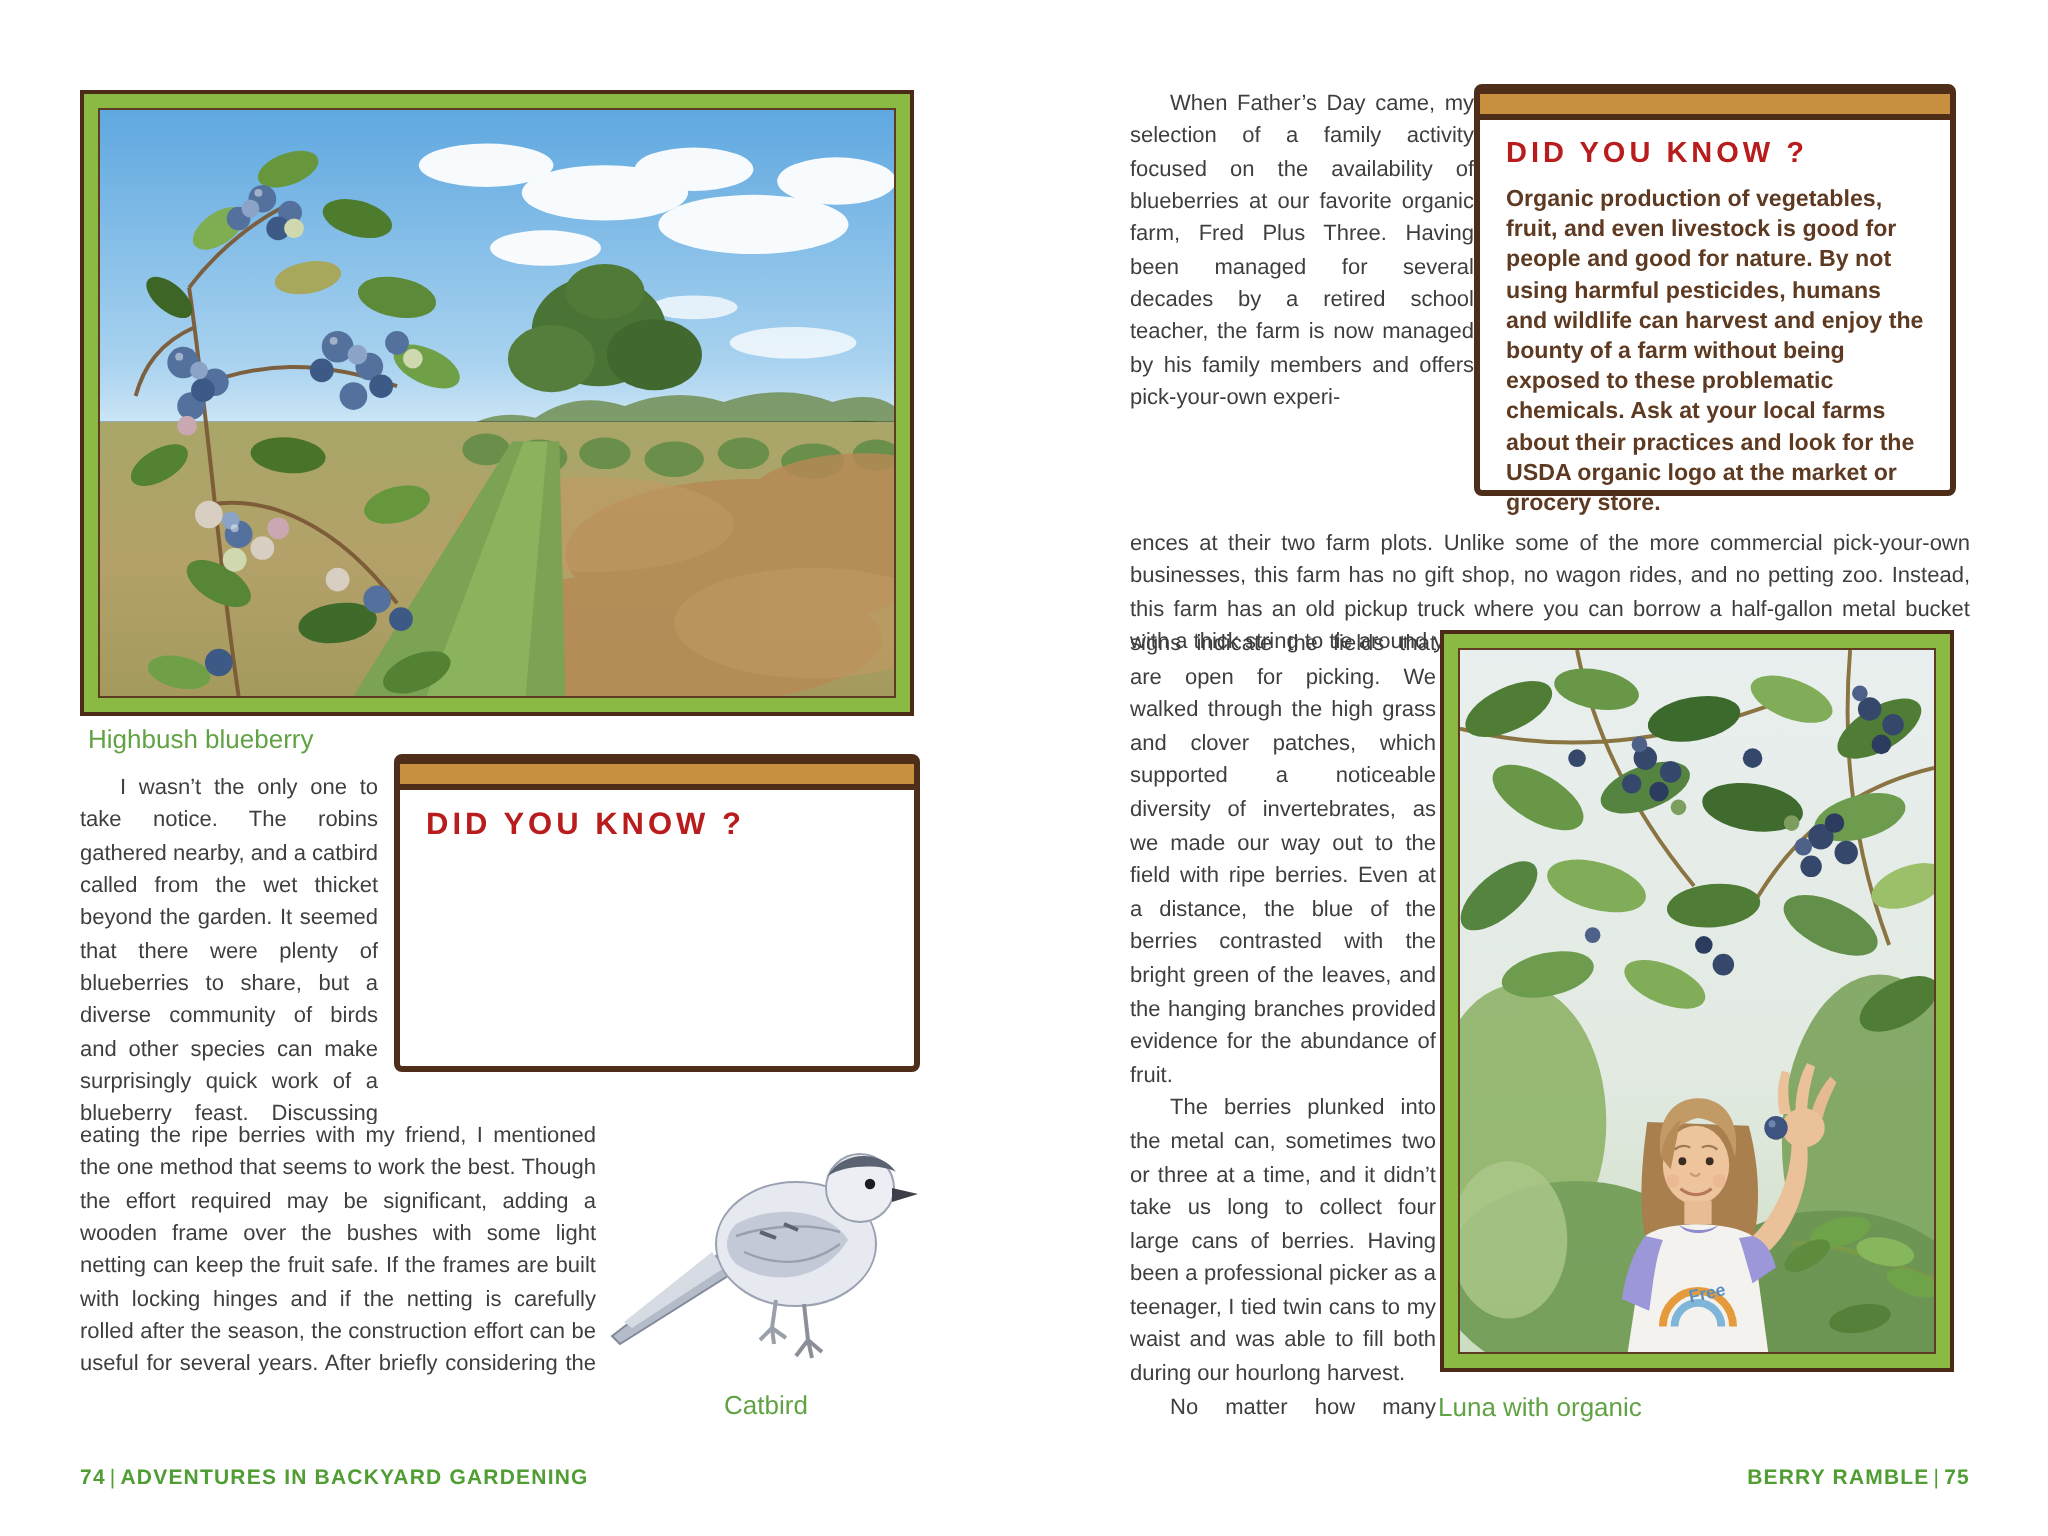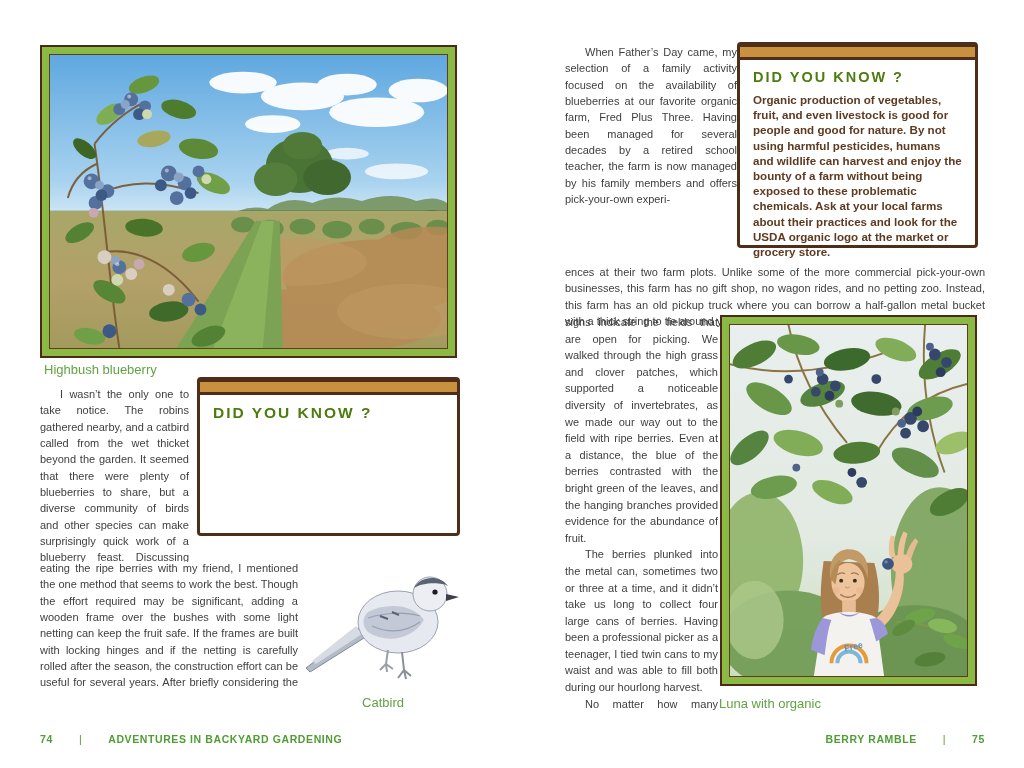--- a/index.html
+++ b/index.html
@@ -17,29 +17,29 @@
 
   
   .body-col{font-size:11px;line-height:16.35px;text-align:justify;color:#3e3e3e;}
   .body-col p{margin:0;}
   .body-col p.indent{text-indent:20px;}
 
   
   .dyk{box-sizing:border-box;background:#ffffff;border:3px solid #4e2d19;border-top-width:5px;border-radius:4px;}
   .dyk .bar{height:10px;background:#c9913f;border-bottom:3px solid #4e2d19;}
   .dyk .dyk-content{padding:9px 13px 8px 13px;}
-  .dyk h3{margin:0 0 7px 0;color:#4d7c0f;font-weight:800;letter-spacing:2px;}
+  .dyk h3{margin:0 0 7px 0;color:#b91c1c;font-weight:800;letter-spacing:2px;}
   .dyk .dyk-body{color:#5d3a21;font-weight:700;}
   .dyk1 h3{font-size:15.5px;}
   .dyk1 .dyk-body{font-size:13px;line-height:14.9px;}
   .dyk2 h3{font-size:14.5px;}
   .dyk2 .dyk-body{font-size:11.6px;line-height:15.2px;}
 
   
-  .footer{color:#4f9d33;font-weight:700;font-size:10.5px;letter-spacing:0.6px;display:flex;gap:26px;align-items:baseline;}
+  .footer{color:#4f9d33;font-weight:700;font-size:10.5px;letter-spacing:0.6px;display:flex;gap:2px;align-items:baseline;}
   .footer .sep{font-weight:400;}
 </style>
 </head>
 <body>
 
 <div class="spread">
 
   <div class="abs photo-frame" style="left:40px;top:45px;width:417px;height:313px;">
     <div class="photo-inner">
       <svg viewBox="0 0 401 297" preserveAspectRatio="none">

